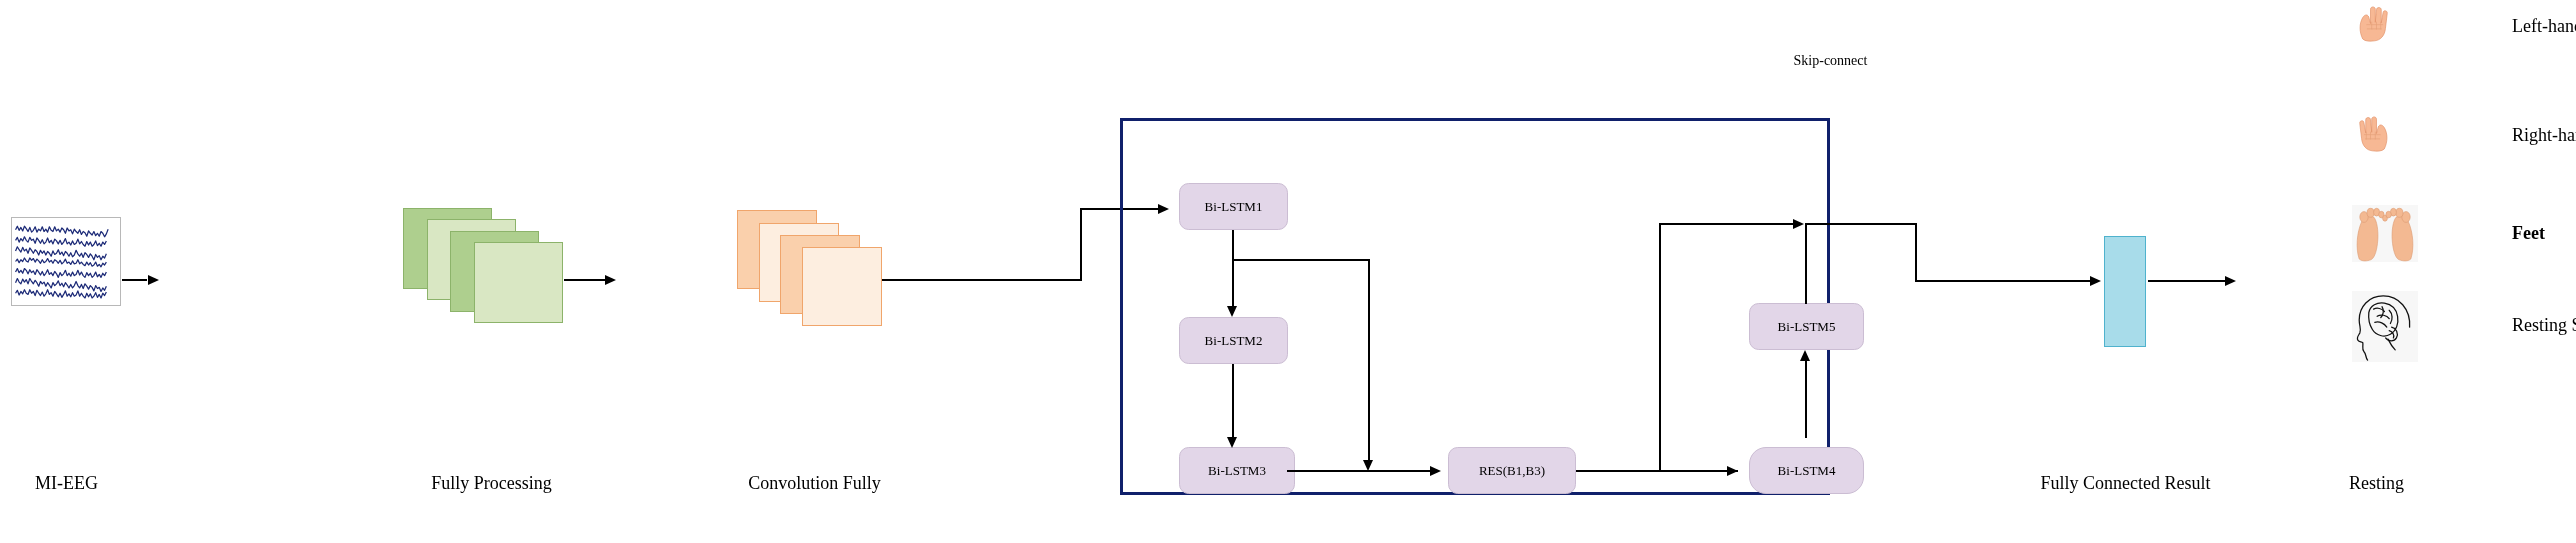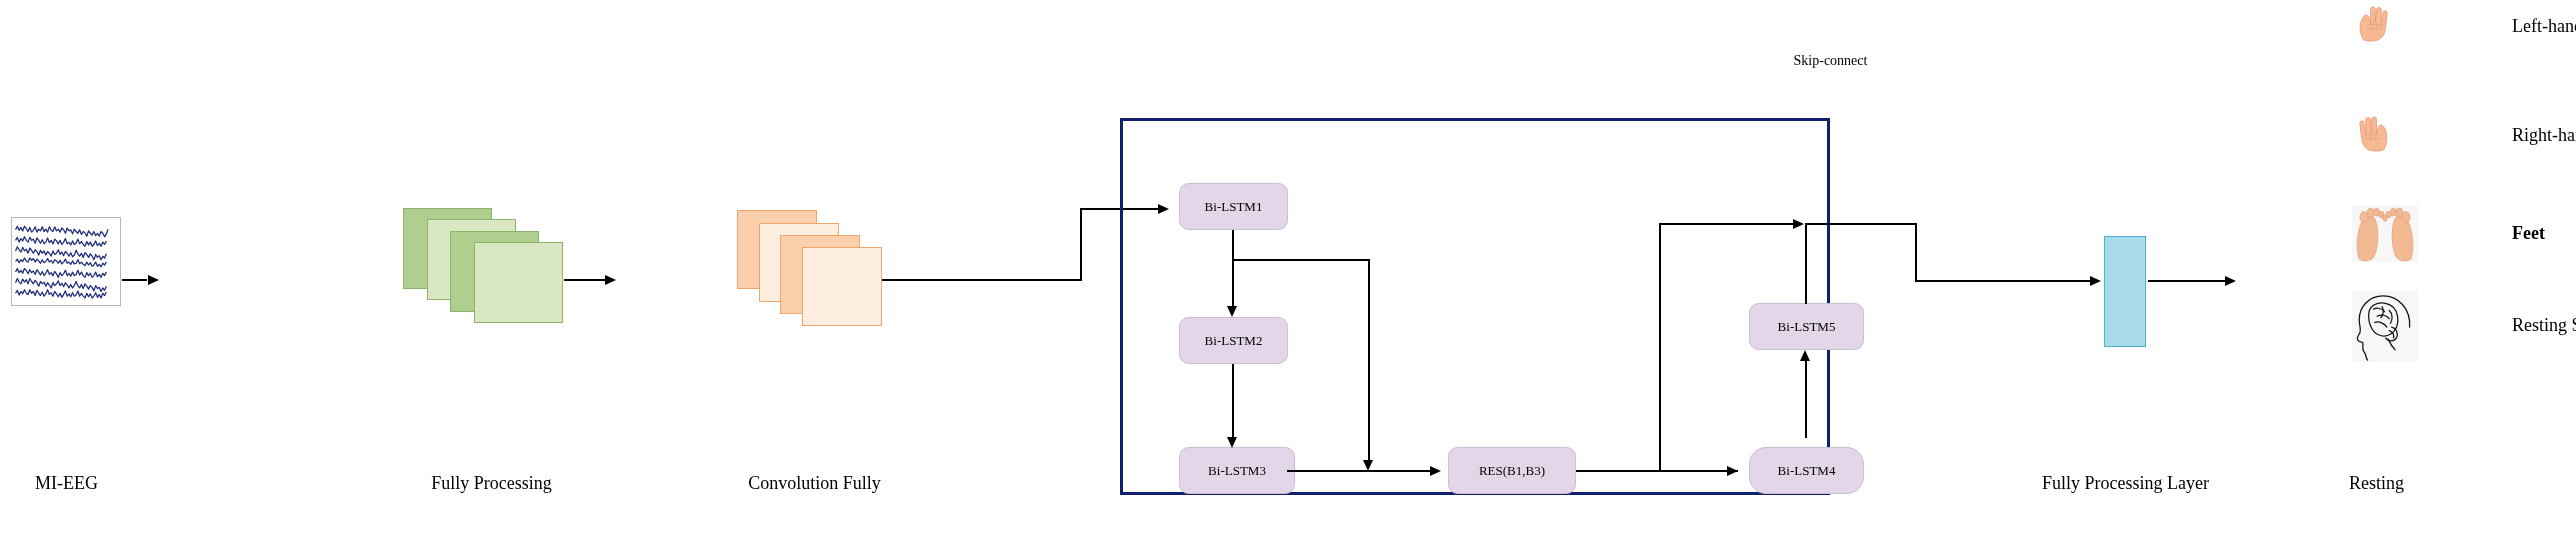--- a/index.html
+++ b/index.html
@@ -127,21 +127,21 @@
   <div class="arrow-u" style="left:1800px;top:350px;"></div>
 
   <div class="wire-v" style="left:1805px;top:223px;height:81px;"></div>
   <div class="wire-h" style="left:1805px;top:223px;width:112px;"></div>
   <div class="wire-v" style="left:1915px;top:223px;height:59px;"></div>
 
   <div class="wire-h" style="left:1915px;top:280px;width:175px;"></div>
   <div class="arrow-r" style="left:2090px;top:276px;"></div>
 
   <div id="fc-bar"></div>
-  <div class="lbl stage-label" style="left:2017px;top:473px;width:217px;">Fully Processing Layer</div>
+  <div class="lbl stage-label" style="left:2017px;top:473px;width:217px;">Fully Connected Result</div>
 
   <div class="wire-h" style="left:2148px;top:280px;width:77px;"></div>
   <div class="arrow-r" style="left:2225px;top:276px;"></div>
 
   <div class="lbl stage-label" style="left:2316px;top:473px;width:121px;">Resting</div>
 
   <div class="res-row" style="top:2.4px;">
     <svg width="43" height="43" viewBox="0 0 72 72">
       <g fill="#f7b894" stroke="#e08f66" stroke-width="1.1">
         <path d="M18 62 C12 50 12 36 18 26 C21 21 26 20 28 25 L31 36 L31 12 C31 7 39 7 39 12 L39 34 L41 13 C41 8 49 8 49 13 L49 35 L52 18 C52 13 60 14 59 19 L56 44 C55 56 48 64 38 65 C30 66 22 66 18 62 Z"></path>

